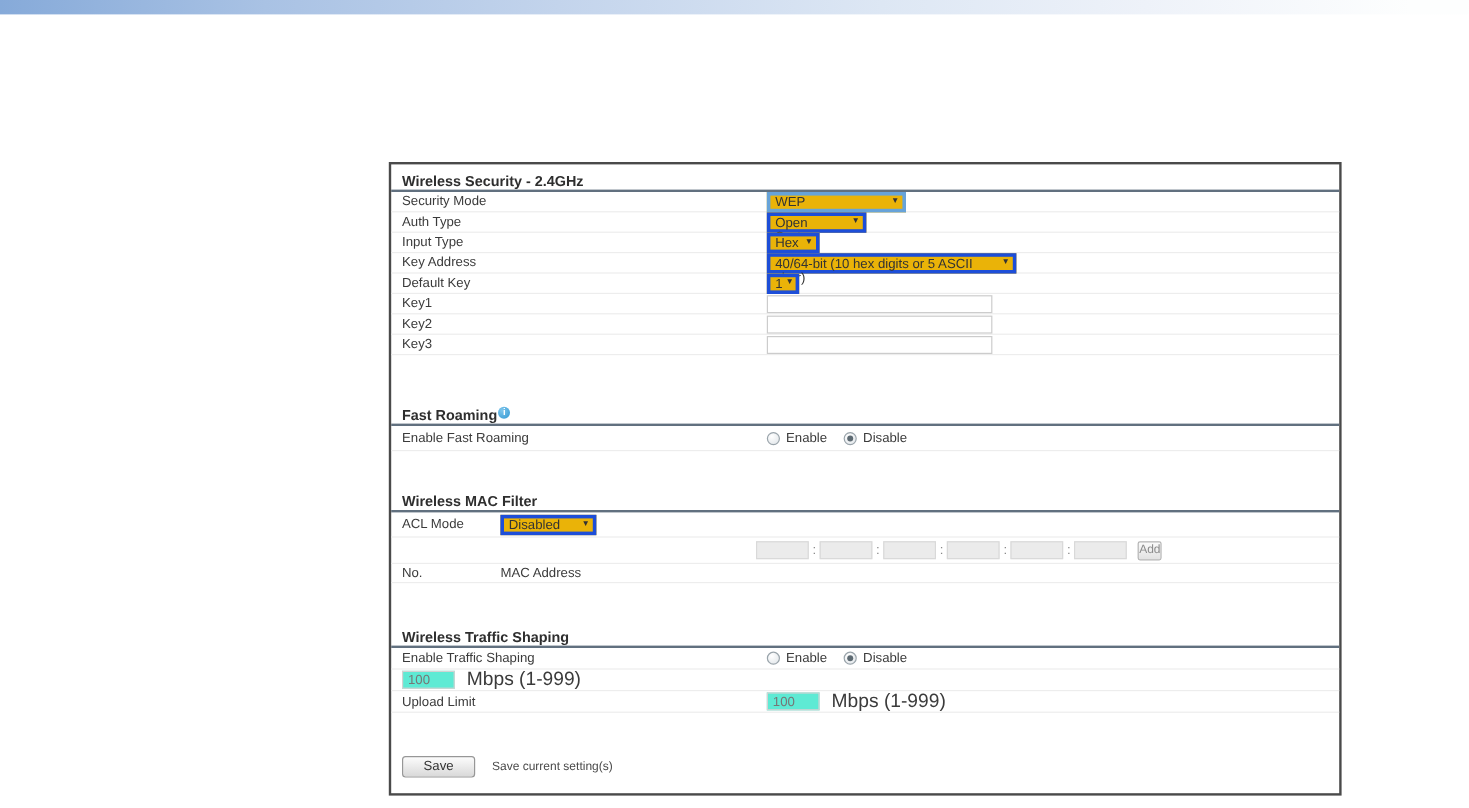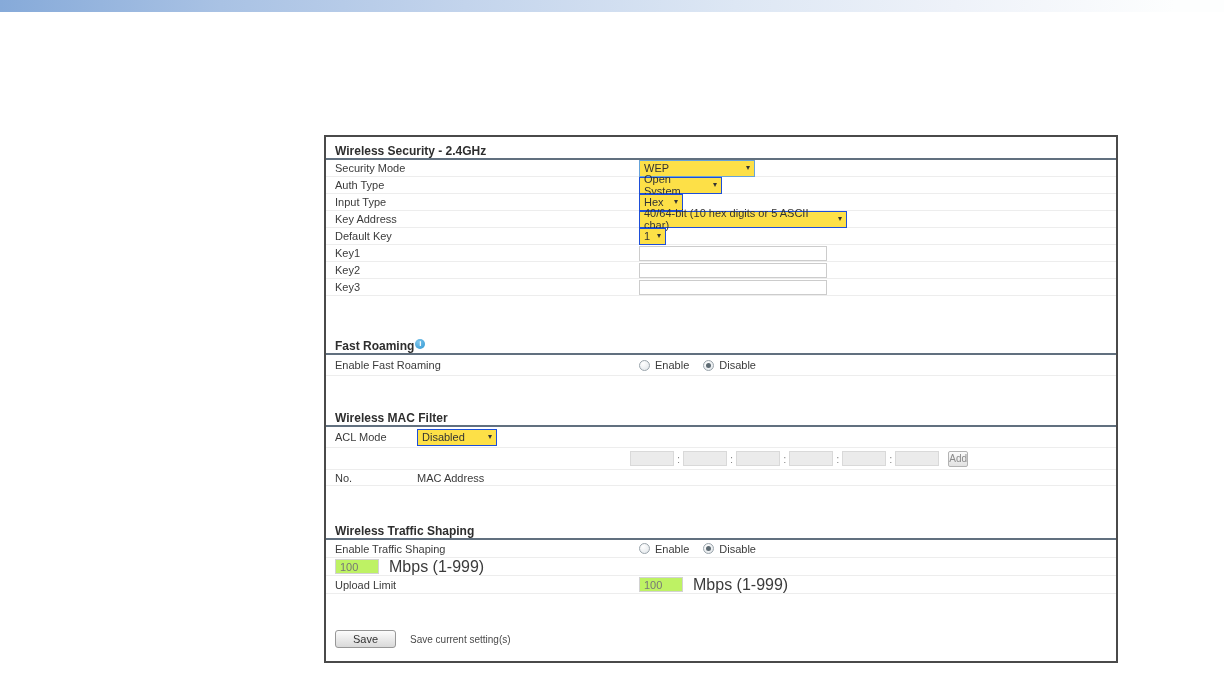--- a/index.html
+++ b/index.html
@@ -28,39 +28,39 @@
   .row-mac   { height:22px; border-bottom:1px solid #ededed; }
   .row-thead { height:16px; }
   .row-ts    { height:18px; }
   .row-save  { display:flex; align-items:center; padding:0 9px; margin-top:36px; height:18px; }
   .lbl   { width:304px; flex:0 0 304px; font-size:11px; color:#3b3b3b; }
   .lbl-s { width:82px;  flex:0 0 82px;  font-size:11px; color:#3b3b3b; }
   .spacer-mac { width:295px; flex:0 0 295px; }
   .val { display:flex; align-items:center; flex:1; }
 
   .sel {
-    display:inline-flex; align-items:center; justify-content:space-between;
-    box-sizing:border-box; height:17px; padding:0 4px; background:#fde047;
-    border:1px solid #1d4ed8; font-size:11px; color:#333; cursor:default;
+    display:inline-flex; justify-content:space-between;
+    box-sizing:border-box; height:17px; padding:0 4px; background:#eab308;
+    border:3px solid #1d4ed8; font-size:11px; color:#333; cursor:default;
   }
   .sel-wep     { width:116px; border-color:#67a3d9; }
   .sel-auth    { width:83px; }
   .sel-input   { width:44px; }
   .sel-keylen  { width:208px; }
   .sel-defkey  { width:27px; }
   .sel-acl     { width:80px; }
   .sel-arrow   { font-size:8px; color:#333; margin-left:4px; line-height:1; }
 
   .txt {
     box-sizing:border-box; width:188px; height:15px; border:1px solid #cccccc;
     background:#ffffff; font-family:"Liberation Sans", sans-serif; font-size:11px; padding:0 3px;
   }
   .txt-num {
     box-sizing:border-box; width:44px; height:15px; border:1px solid #d2d2d2;
-    background:#bef264; color:#777; font-family:"Liberation Sans", sans-serif;
+    background:#5eead4; color:#777; font-family:"Liberation Sans", sans-serif;
     font-size:11px; padding:0 4px;
   }
   .mac-box {
     box-sizing:border-box; width:44px; height:15px; border:1px solid #d9d9d9;
     background:#ebebeb; font-family:"Liberation Sans", sans-serif; font-size:11px; padding:0 3px;
   }
   .mac-sep { color:#888; font-size:11px; margin:0 3px; }
 
   .radio {
     display:inline-block; width:11px; height:11px; border-radius:50%;

